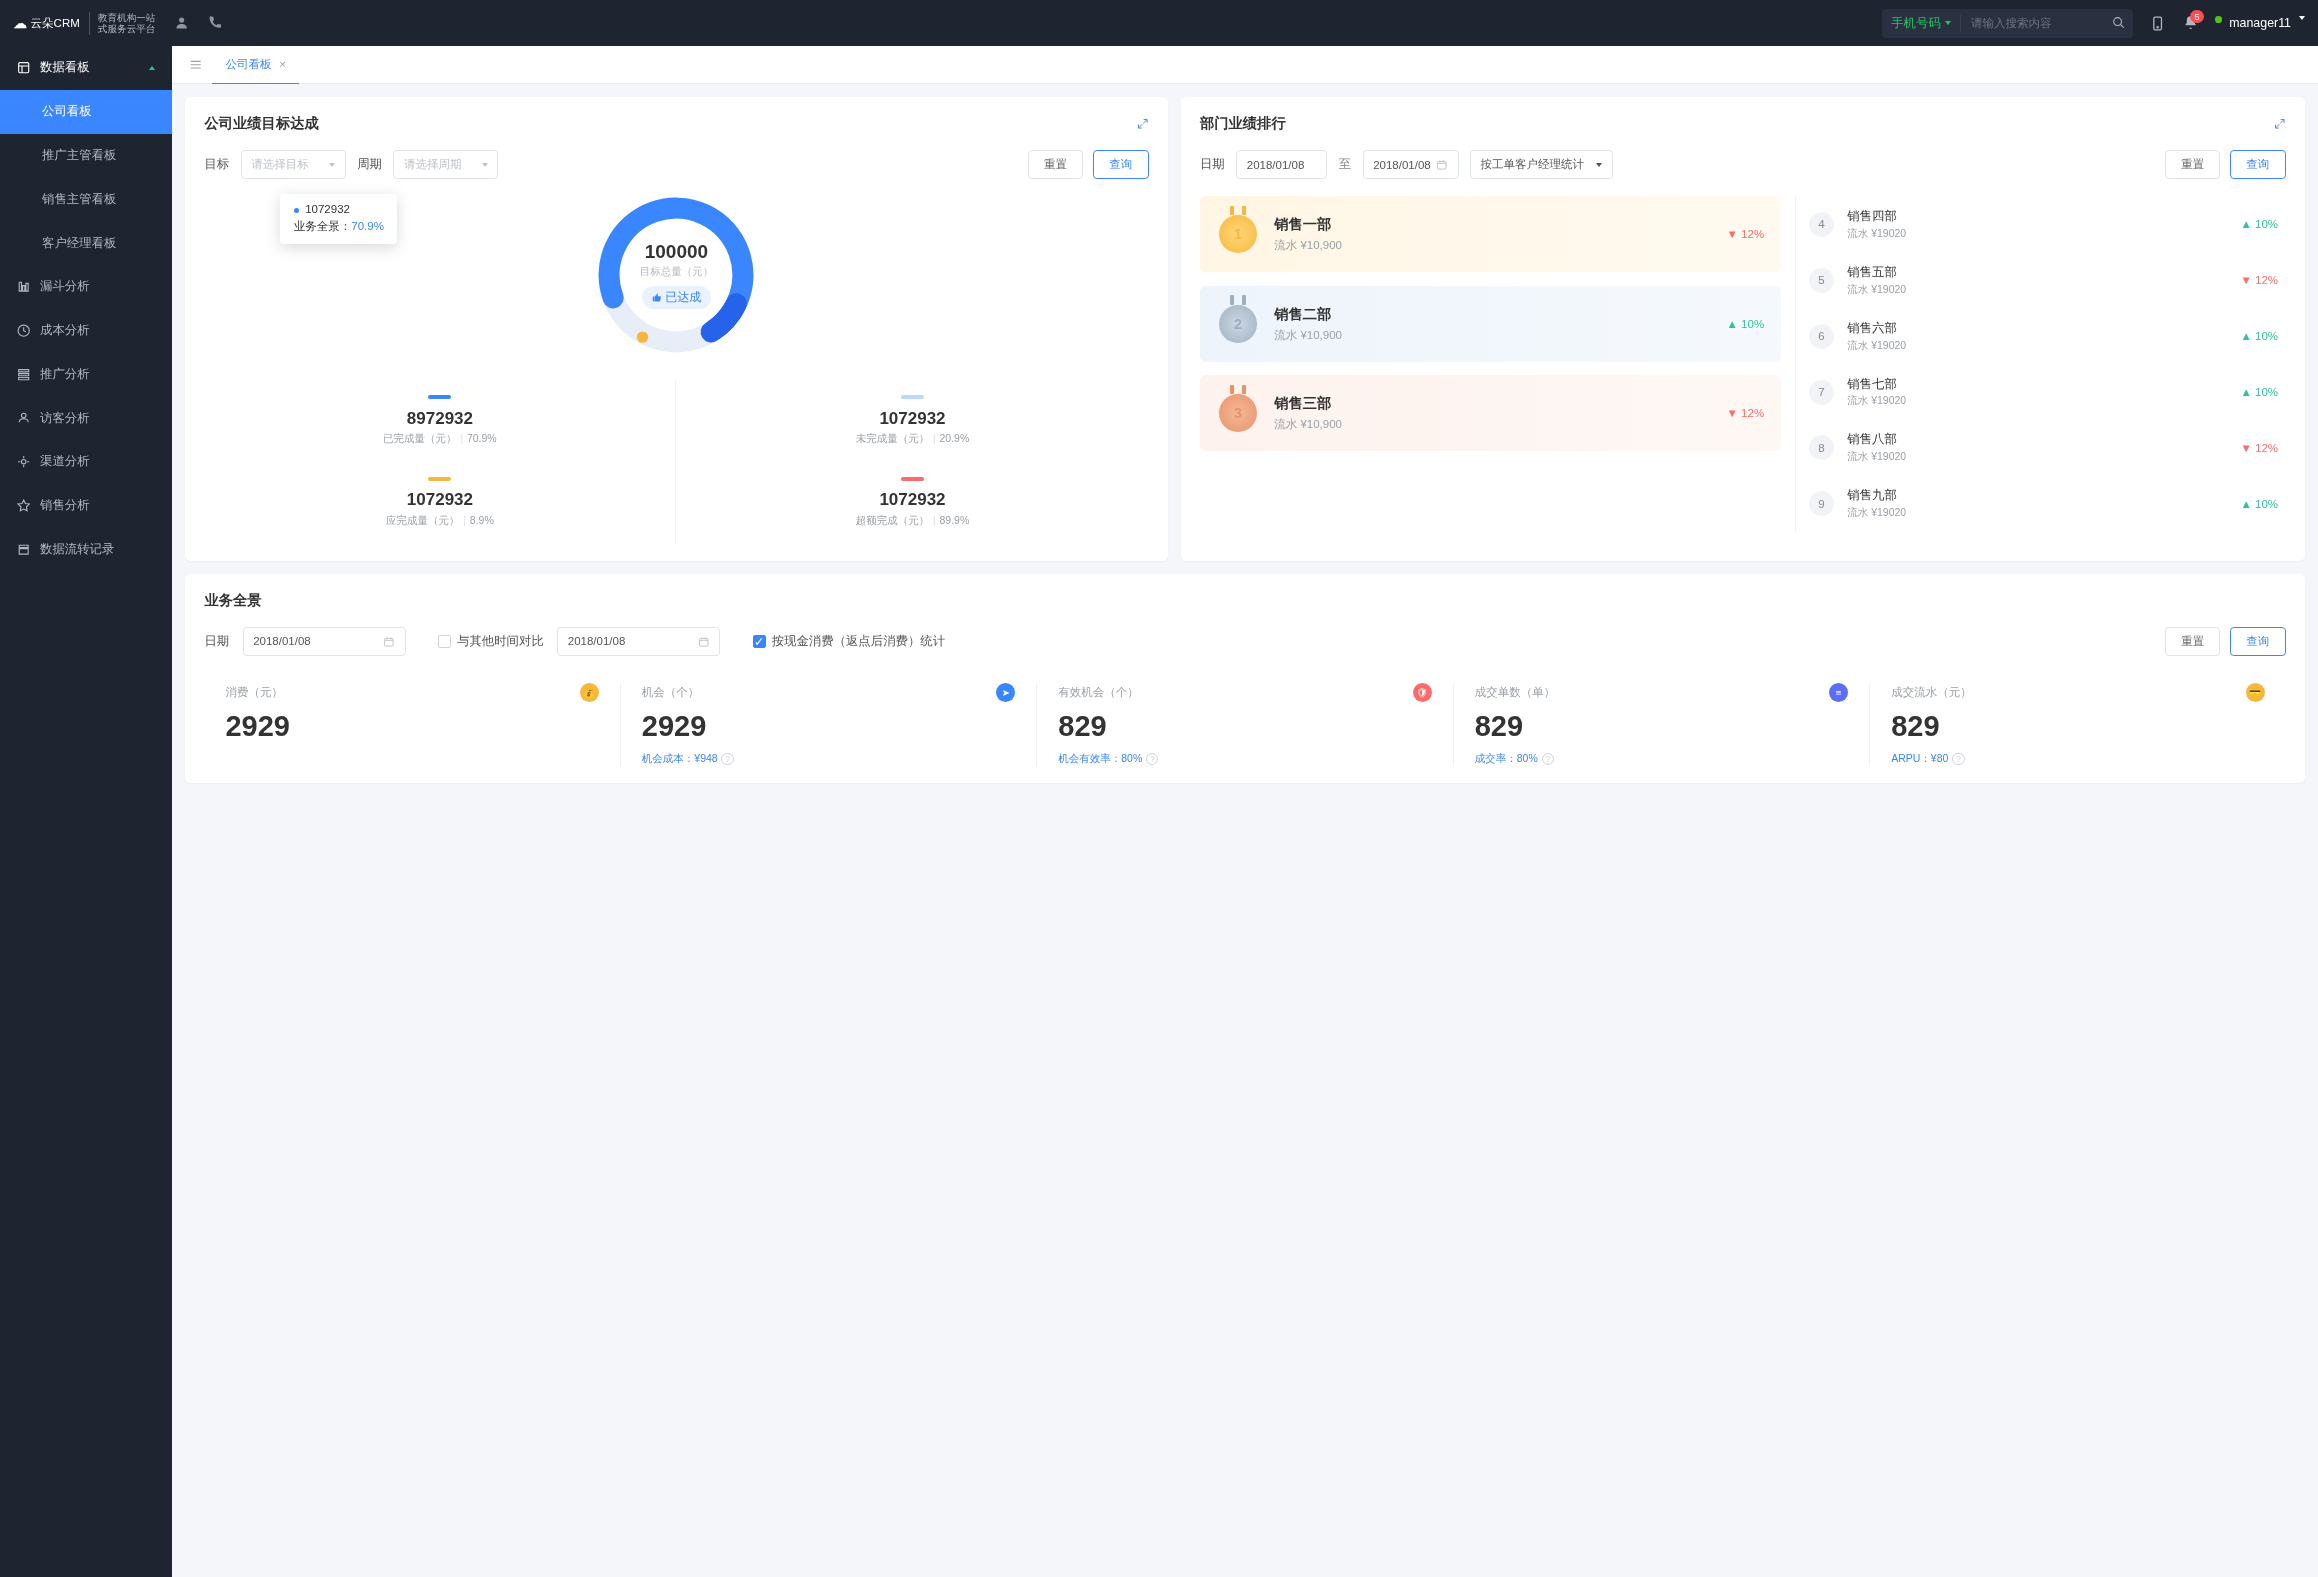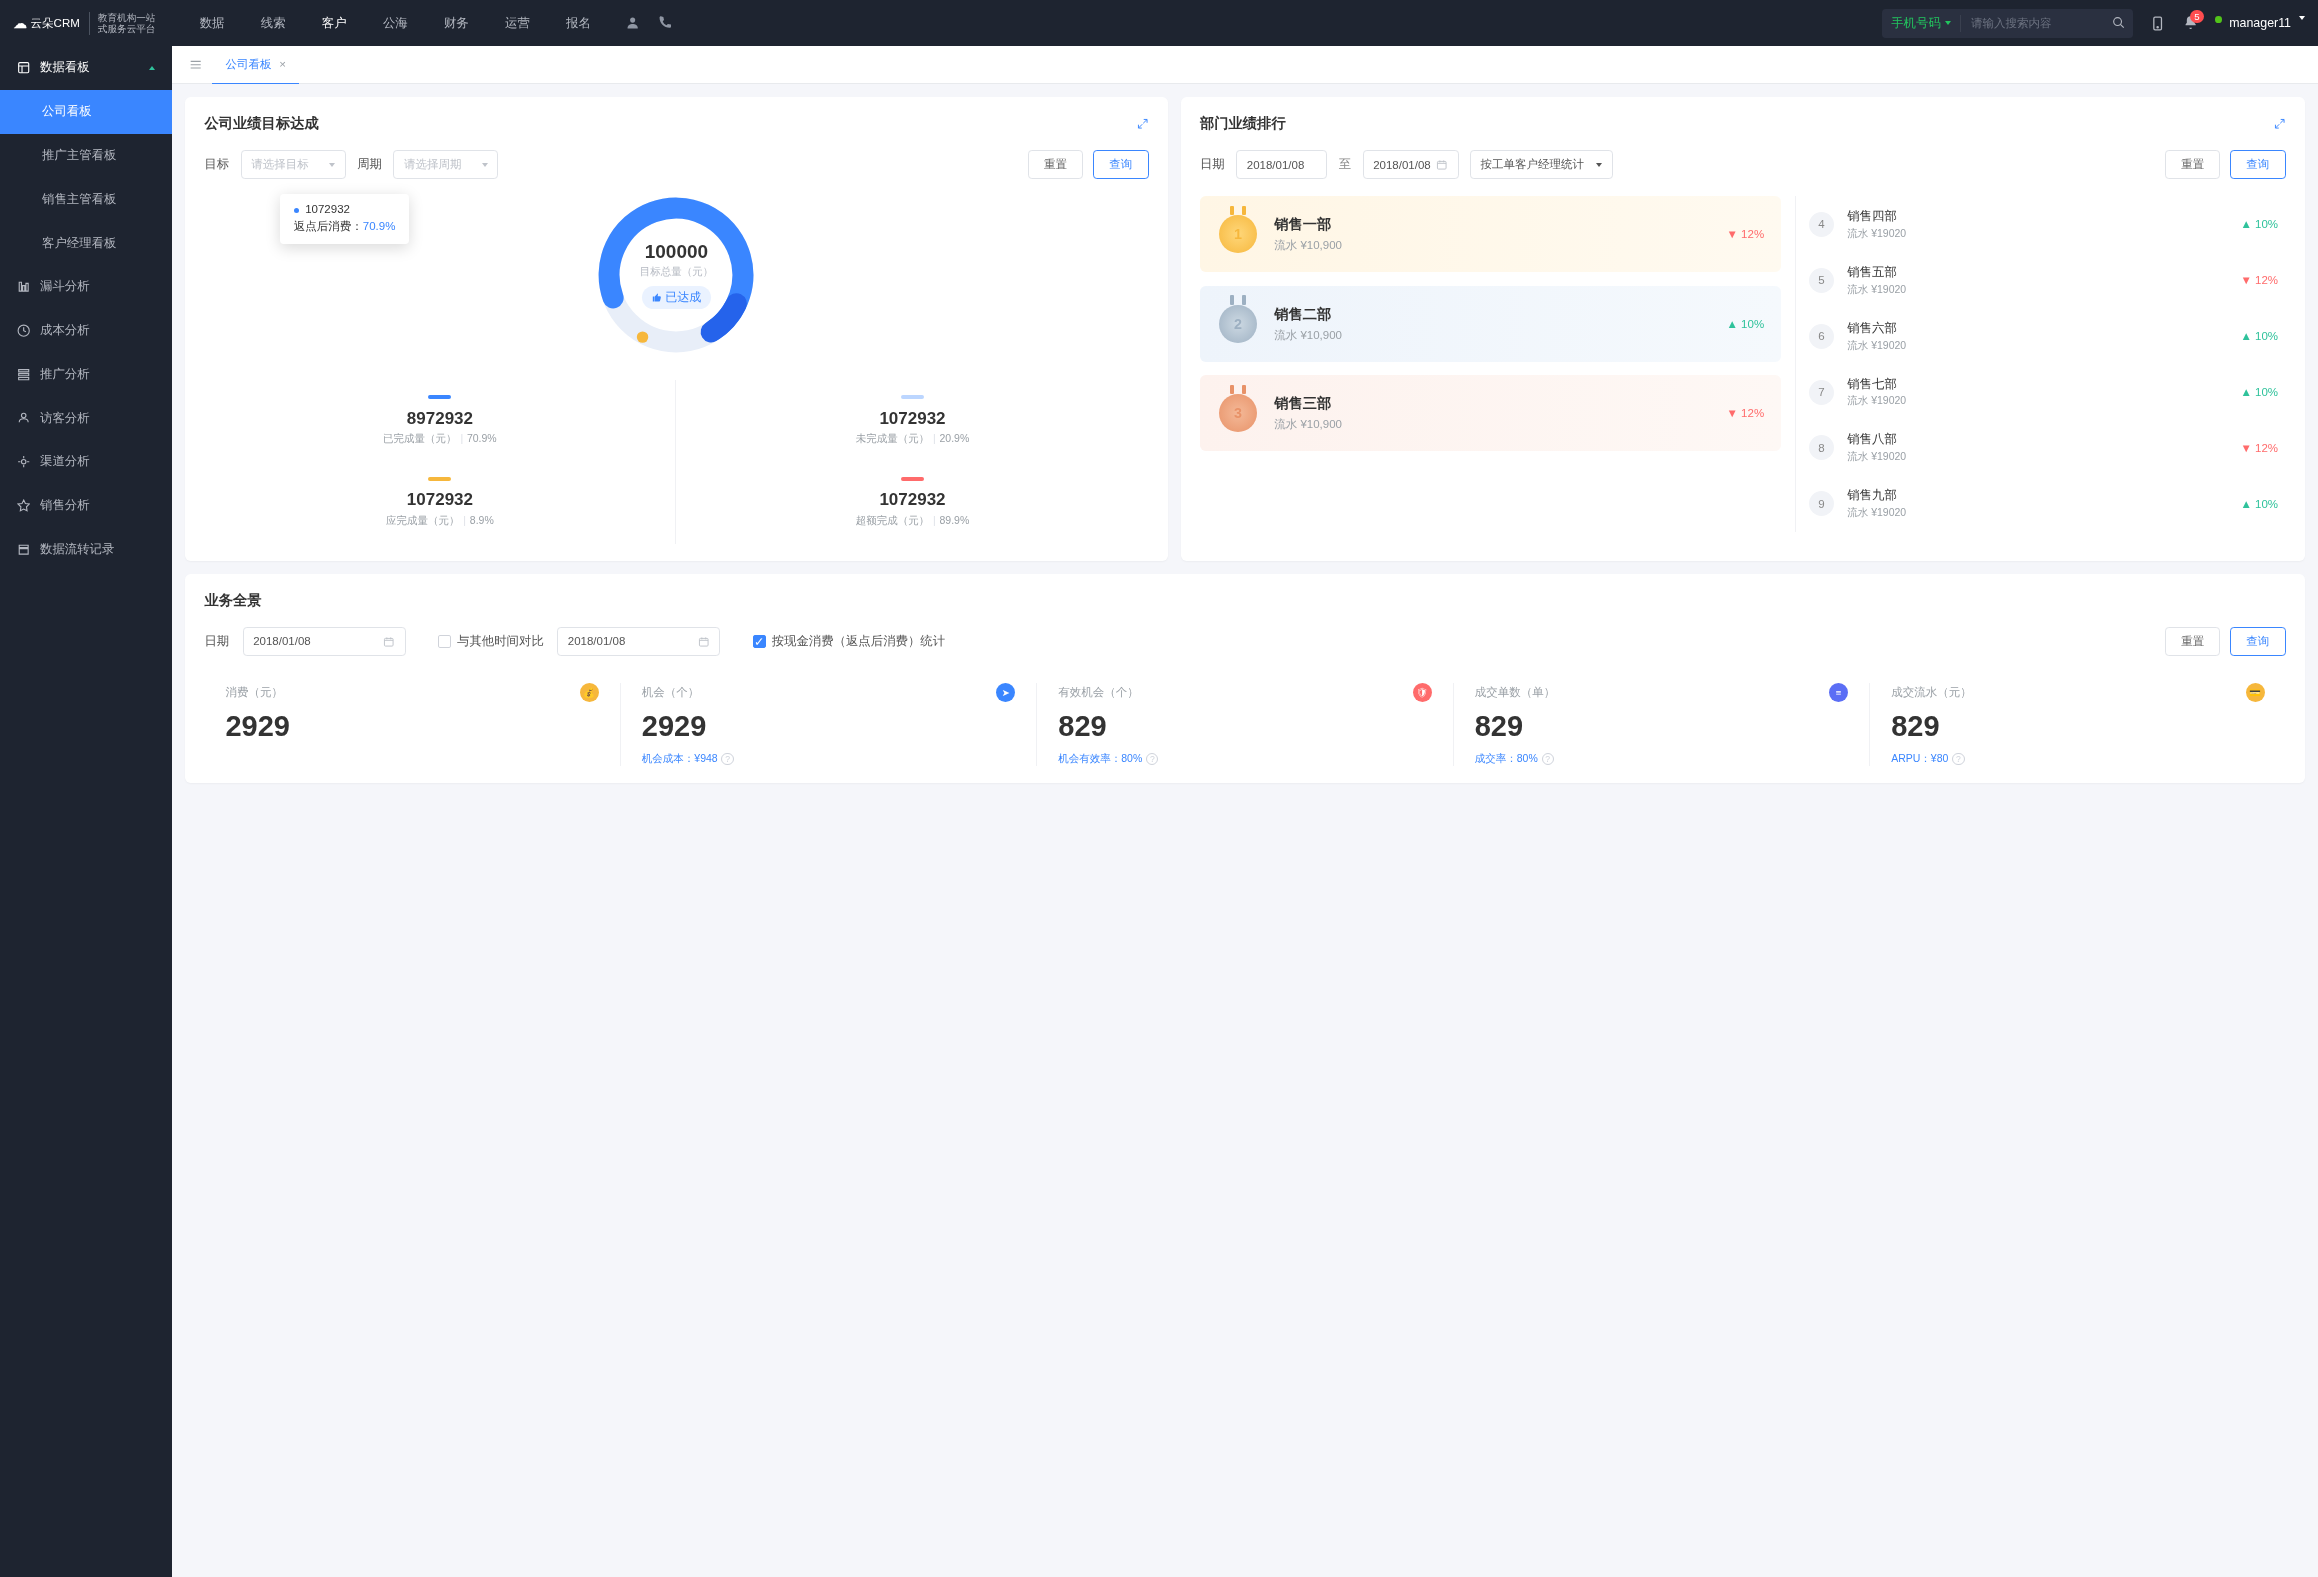--- a/index.html
+++ b/index.html
@@ -127,29 +127,20 @@
 
   <div class="topbar">
     <div class="logo">
       <span class="logo-mark">☁</span>
       <span>云朵CRM</span>
       <div class="logo-sub">
         <div>教育机构一站</div>
         <div>式服务云平台</div>
       </div>
     </div>
-    <div class="topnav" id="topnav">
-        <div class="topnav-item">数据</div>
-        <div class="topnav-item">线索</div>
-        <div class="topnav-item active">客户</div>
-        <div class="topnav-item">公海</div>
-        <div class="topnav-item">财务</div>
-        <div class="topnav-item">运营</div>
-        <div class="topnav-item">报名</div>
-      </div>
     <div class="topbar-icon" style="margin-left:19px">
       <svg width="15.3" height="15.3" viewBox="0 0 24 24" fill="#8f96a3">
           <circle cx="12" cy="8" r="4"></circle>
           <path d="M4 20c0-4 4-6 8-6s8 2 8 6v1H4z"></path>
         </svg>
     </div>
     <div class="topbar-icon" style="margin-left:17px">
       <svg width="15.3" height="15.3" viewBox="0 0 24 24" fill="#8f96a3">
           <path d="M6 2c-1 0-2 1-2 2 0 9 7 16 16 16 1 0 2-1 2-2v-3l-5-1-2 2c-3-1-5-3-6-6l2-2-1-5z"></path>
         </svg>
@@ -289,21 +280,21 @@
                 <span class="chev" style="margin-left:auto"></span>
               </div>
               <div class="filters-right">
                 <div class="btn btn-plain">重置</div>
                 <div class="btn btn-primary">查询</div>
               </div>
             </div>
             <div class="goal-body">
               <div class="tooltip">
                 <div><span class="tooltip-dot"></span><span>1072932</span></div>
-                <div style="margin-top:3.8px"><span>返点后消费：</span><span class="pct">70.9%</span></div>
+                <div style="margin-top:3.8px"><span>业务全景：</span><span class="pct">70.9%</span></div>
               </div>
               <div class="donut-wrap">
                 <svg width="172" height="172" viewBox="0 0 180 180">
                   <circle cx="90" cy="90" r="70" fill="none" stroke="#e8eef8" stroke-width="22"></circle>
                   <circle cx="90" cy="90" r="70" fill="none" stroke="#3a86ff" stroke-width="22" stroke-dasharray="312 440" stroke-dashoffset="0" transform="rotate(-200 90 90)" stroke-linecap="round"></circle>
                   <circle cx="90" cy="90" r="70" fill="none" stroke="#2563eb" stroke-width="22" stroke-dasharray="40 440" stroke-dashoffset="-275" transform="rotate(-200 90 90)" stroke-linecap="round"></circle>
                   <circle cx="55" cy="155" r="6" fill="#f6b73c"></circle>
                 </svg>
                 <div class="donut-center">
                   <div class="donut-val">100000</div>

